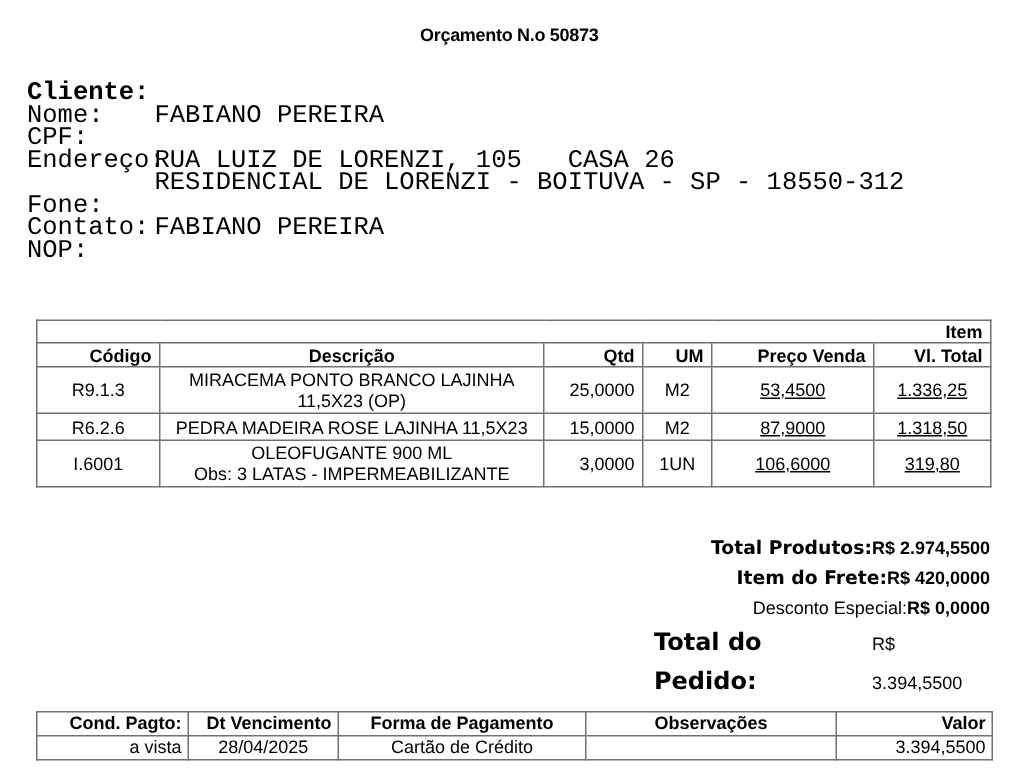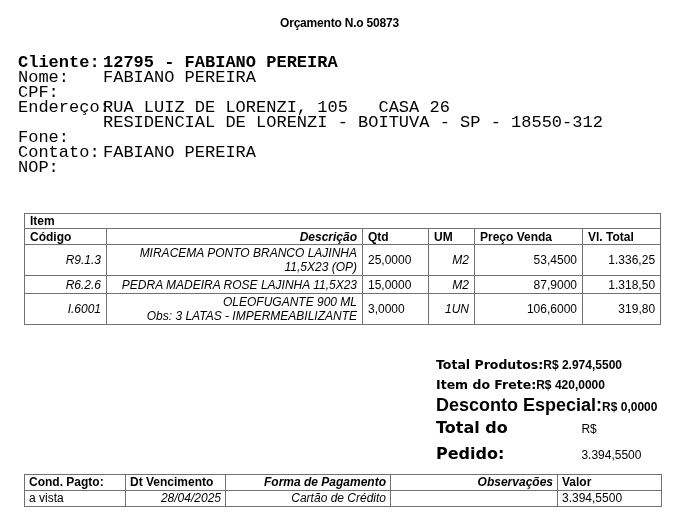--- a/index.html
+++ b/index.html
@@ -17,51 +17,50 @@
   .info-label.bold, .info-value.bold { font-weight: bold; }
   .info-value { white-space: pre; }
 
   table { border-collapse: collapse; position: absolute; }
   .items { left: 24px; top: 213px; width: 636px; table-layout: fixed; }
   .items td, .items th {
     border: 1.5px solid #707070; padding: 0 5px; font-size: 12px; line-height: 14px;
     vertical-align: middle;
   }
   .items th { font-weight: bold; height: 15px; }
-  .items .hdr-item { text-align: left; height: 14px; }
+  .items .hdr-item { text-align: right; height: 14px; }
   .items td { height: 17px; margin-top: 17px; }
   .items tr.tall td { height: 30px; }
-  .c { text-align: left; }
-  .r { text-align: right; }
-  .l { text-align: right; font-style: italic; }
+  .c { text-align: right; }
+  .r { text-align: center; text-decoration: underline; }
+  .l { text-align: center; }
 
   .totals { position: absolute; left: 436px; top: 355px; width: 224px; }
-  .tot-row { display: flex; justify-content: flex-start; align-items: baseline; }
+  .tot-row { display: flex; justify-content: flex-end; align-items: baseline; }
   .tot-row.r1 { height: 20px; line-height: 20px; }
   .tot-label-big { font-family: "DejaVu Sans", sans-serif; font-weight: bold; font-size: 12.5px; }
   .tot-value { font-weight: bold; font-size: 12px; }
-  .tot-label-plain { font-size: 18px; font-weight: bold; }
+  .tot-label-plain { font-size: 12px; }
   .tot-grand-label { font-family: "DejaVu Sans", sans-serif; font-weight: bold; font-size: 16px; }
   .tot-grand-value { font-size: 12px; font-weight: normal; }
 
   .pay { left: 24px; top: 474px; width: 637px; table-layout: fixed; }
   .pay td, .pay th {
     border: 1.5px solid #707070; padding: 0 4px; font-size: 12px; line-height: 15px; height: 15px;
   }
   .pay th { font-weight: bold; }
 </style>
 </head>
 <body>
 
 <div class="title">Orçamento N.o 50873</div>
 
 <div class="info">
   <div class="info-row">
     <span class="info-label bold">Cliente:</span>
-    <span class="info-value bold">12795 - FABIANO PEREIRA</span>
   </div>
   <div class="info-row">
     <span class="info-label">Nome:</span>
     <span class="info-value">FABIANO PEREIRA</span>
   </div>
   <div class="info-row">
     <span class="info-label">CPF:</span>
     <span class="info-value"></span>
   </div>
   <div class="info-row">

